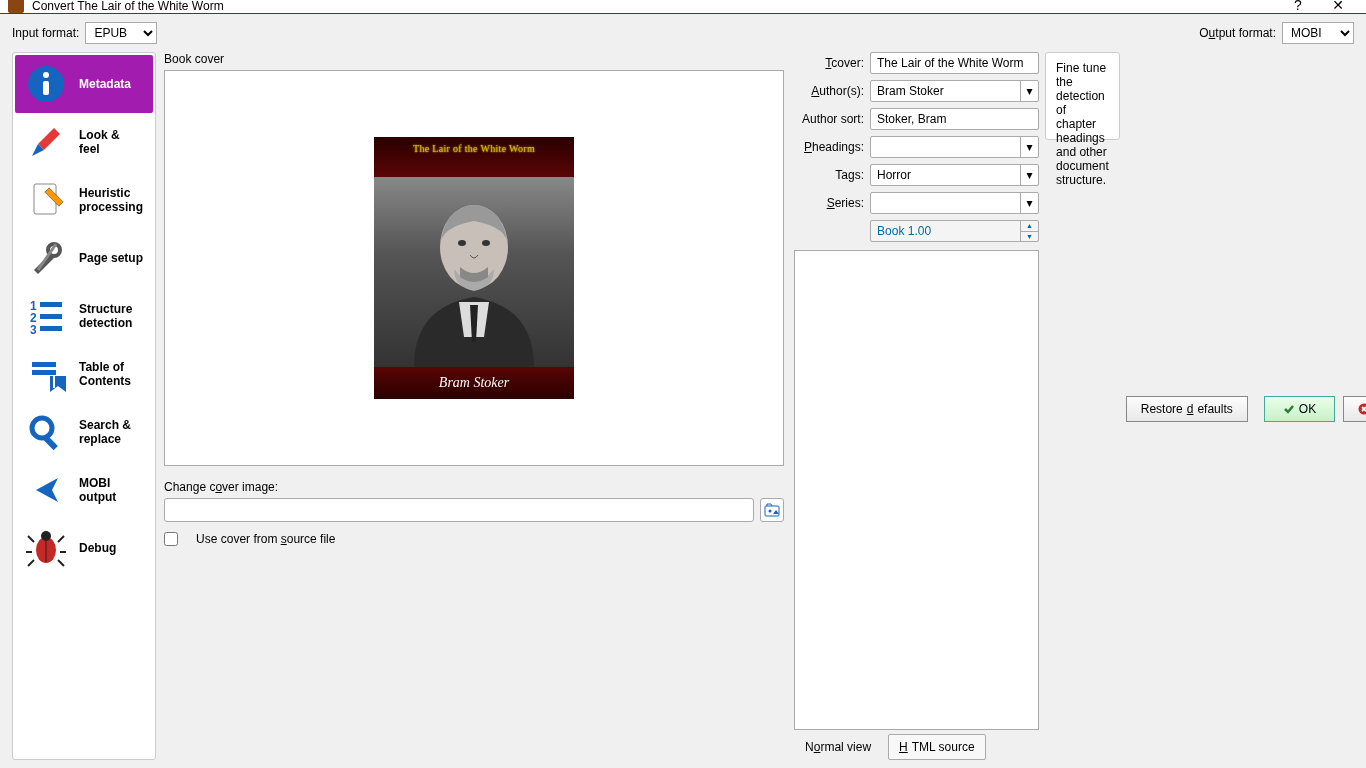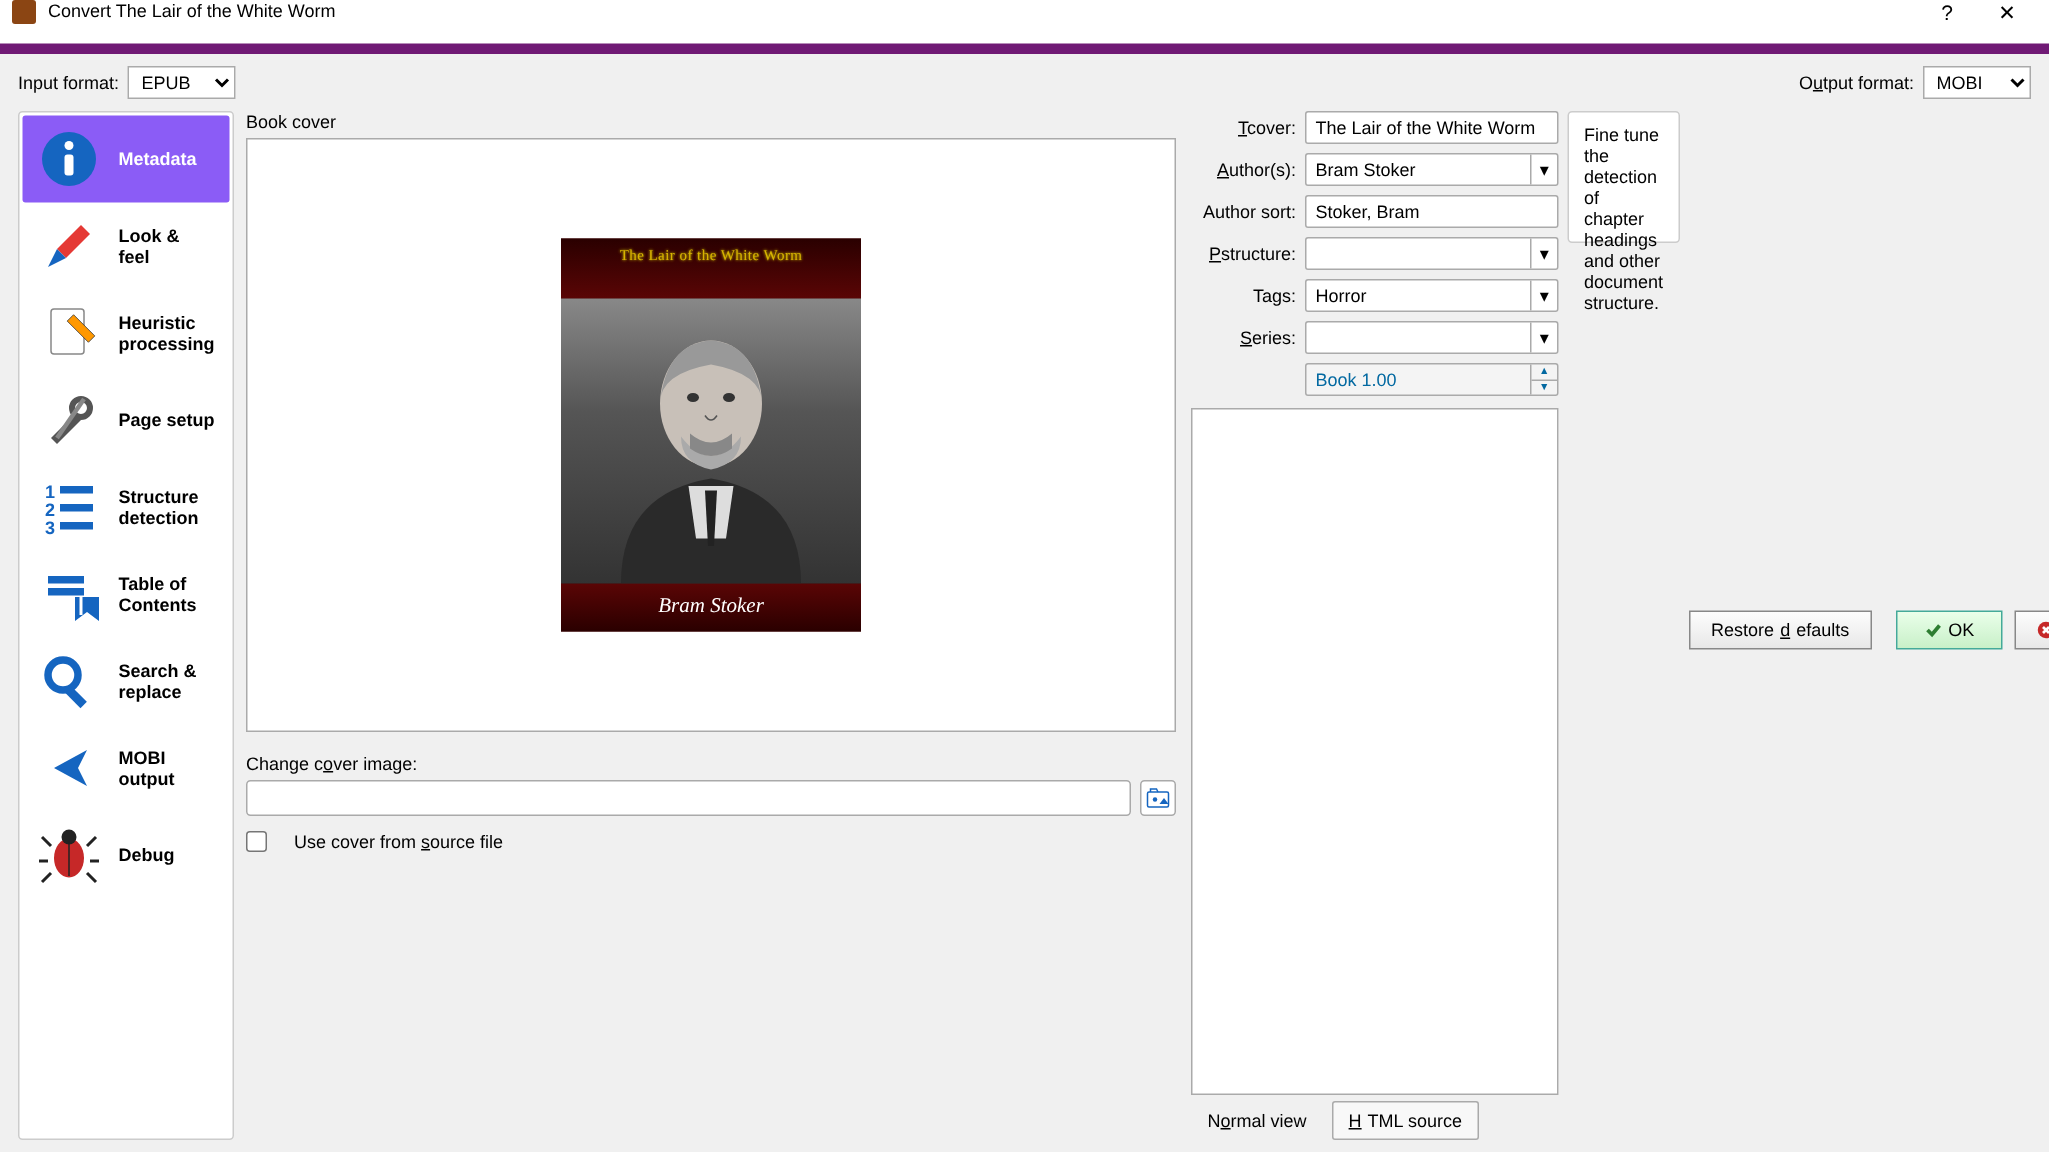--- a/index.html
+++ b/index.html
@@ -1,34 +1,34 @@
 <!DOCTYPE html>
 <html><head>
 <meta charset="utf-8">
 <style>
 * { box-sizing: border-box; margin: 0; padding: 0; font-family: 'Segoe UI', Tahoma, sans-serif; font-size: 12px; }
 body { background: #f0f0f0; width: 1366px; height: 768px; overflow: hidden; display: flex; flex-direction: column; }
 
-.titlebar { background: #fff; height: 36px; display: flex; align-items: flex-start; padding: 0 8px; border-bottom: 7px solid #701a75; }
+.titlebar { background: #fff; height: 14px; display: flex; align-items: flex-end; padding: 0 8px; border-bottom: 1px solid #701a75; }
 .titlebar .app-icon { width: 16px; height: 16px; background: #8b4513; margin-right: 8px; border-radius: 2px; }
 .titlebar .title { flex: 1; }
 .titlebar .win-ctrl { width: 40px; text-align: center; font-size: 14px; cursor: pointer; }
 
 .format-bar { display: flex; align-items: center; padding: 8px 12px; gap: 6px; }
 .format-bar .spacer { flex: 1; }
 .format-bar label { font-size: 12px; }
 .format-bar select { width: 72px; height: 22px; border: 1px solid #aaa; background: #fff; padding: 0 4px; }
 
 .main { flex: 1; display: flex; padding: 0 12px 8px 12px; gap: 8px; overflow: hidden; }
 
 .sidebar { width: 262px; background: #fff; border: 1px solid #ccc; border-radius: 3px; padding: 2px; }
 .side-item { display: flex; align-items: center; gap: 12px; padding: 8px 10px; cursor: pointer; border-radius: 2px; }
 .side-item .icon { width: 42px; height: 42px; display: flex; align-items: center; justify-content: center; flex-shrink: 0; }
 .side-item .label { font-weight: 600; font-size: 12px; line-height: 1.2; }
-.side-item.selected { background: #8b5cf6; color: #fff; }
+.side-item.selected { background: #a21caf; color: #fff; }
 
 .content-wrap { flex: 1; display: flex; gap: 6px; }
 .content-top { flex: 1; display: flex; gap: 10px; }
 
 .cover-col { width: 620px; display: flex; flex-direction: column; }
 .cover-col .section-label { margin-bottom: 4px; }
 .cover-box { background: #fff; border: 1px solid #aaa; height: 396px; display: flex; align-items: center; justify-content: center; }
 .cover-img { width: 200px; height: 262px; background: #450000; position: relative; display: flex; flex-direction: column; }
 .cover-top { height: 40px; background: linear-gradient(#2a0000,#5a0505); color: #d8b400; font-family: serif; font-size: 10px; text-align: center; padding-top: 6px; letter-spacing: 0.3px; text-shadow: 0 0 2px #ff0; }
 .cover-photo { flex: 1; background: linear-gradient(180deg,#888 0%,#555 40%,#333 100%); position: relative; overflow: hidden; }
@@ -243,21 +243,21 @@
           <div class="combo">
               <span>Bram Stoker</span>
               <div class="dd">▾</div>
             </div>
         </div>
         <div class="meta-row">
           <div class="mlabel">Author sort:</div>
           <input type="text" value="Stoker, Bram" style="">
         </div>
         <div class="meta-row">
-          <div class="mlabel"><span class="u">P</span><span>structure:</span></div>
+          <div class="mlabel"><span class="u">P</span><span>headings:</span></div>
           <div class="combo">
               <span></span>
               <div class="dd">▾</div>
             </div>
         </div>
         <div class="meta-row">
           <div class="mlabel">Tags:</div>
           <div class="combo">
               <span>Horror</span>
               <div class="dd">▾</div>

